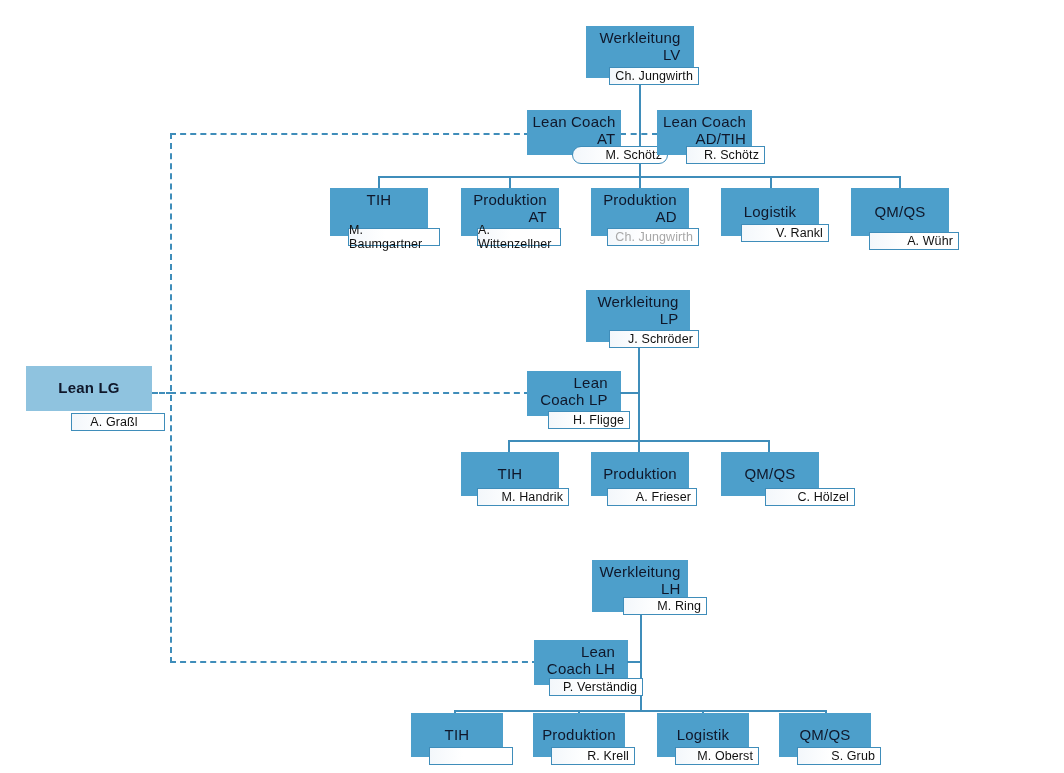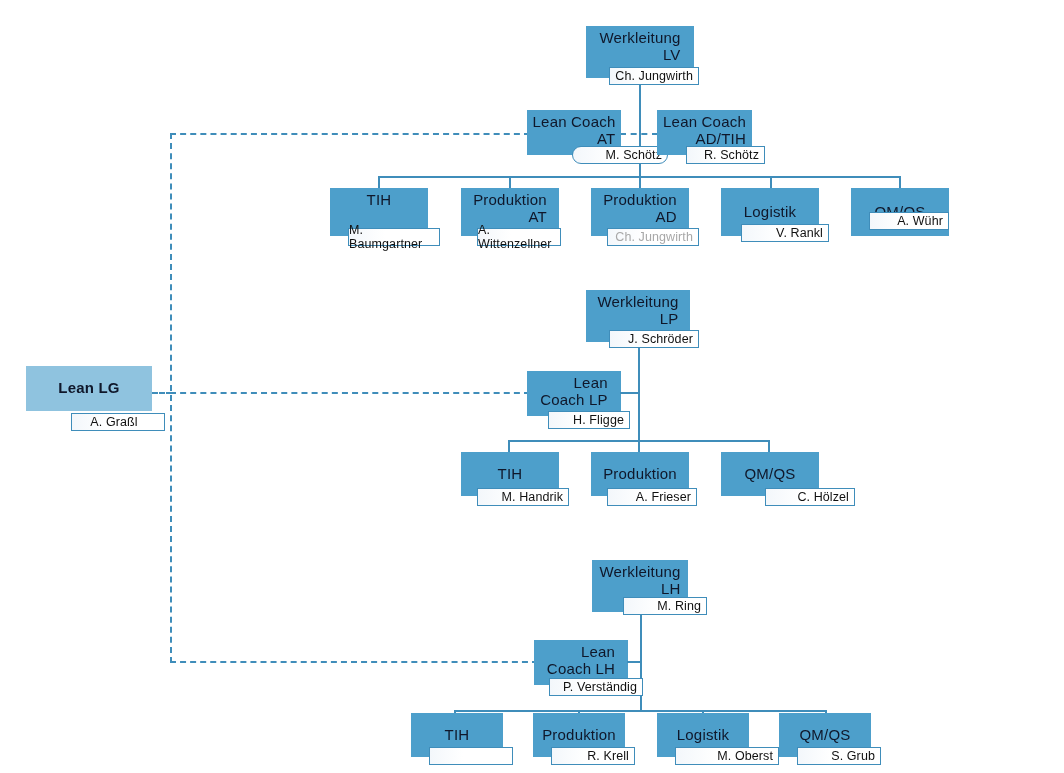--- a/index.html
+++ b/index.html
@@ -116,21 +116,21 @@
   <div class="plate" style="left:477px; top:228px; width:84px;">A. Wittenzellner</div>
 
   <div class="box" style="left:591px; top:188px; width:98px; height:48px;">Produktion
 AD</div>
   <div class="plate grey" style="left:607px; top:228px; width:92px;">Ch. Jungwirth</div>
 
   <div class="box" style="left:721px; top:188px; width:98px; height:48px; align-items:center; padding-top:0;">Logistik</div>
   <div class="plate" style="left:741px; top:224px; width:88px;">V. Rankl</div>
 
   <div class="box" style="left:851px; top:188px; width:98px; height:48px; align-items:center; padding-top:0;">QM/QS</div>
-  <div class="plate" style="left:869px; top:212px; width:80px;">A. Wühr</div>
+  <div class="plate" style="left:869px; top:232px; width:90px;">A. Wühr</div>
 
   <div class="box" style="left:586px; top:290px; width:104px; height:52px;">Werkleitung
 LP</div>
   <div class="plate" style="left:609px; top:330px; width:90px;">J. Schröder</div>
   <div class="ln lnv" style="left:638px; top:348px; height:92px;"></div>
 
   <div class="box" style="left:527px; top:371px; width:94px; height:45px;">Lean
 Coach LP</div>
   <div class="plate" style="left:548px; top:411px; width:82px;">H. Fligge</div>
   <div class="ln lnh" style="left:620px; top:392px; width:19px;"></div>
@@ -165,18 +165,18 @@
   <div class="ln lnv" style="left:702px; top:710px; height:11px;"></div>
   <div class="ln lnv" style="left:825px; top:710px; height:11px;"></div>
 
   <div class="box" style="left:411px; top:713px; width:92px; height:44px; align-items:center; padding-top:0;">TIH</div>
   <div class="plate" style="left:429px; top:747px; width:84px;"></div>
 
   <div class="box" style="left:533px; top:713px; width:92px; height:44px; align-items:center; padding-top:0;">Produktion</div>
   <div class="plate" style="left:551px; top:747px; width:84px;">R. Krell</div>
 
   <div class="box" style="left:657px; top:713px; width:92px; height:44px; align-items:center; padding-top:0;">Logistik</div>
-  <div class="plate" style="left:675px; top:747px; width:104px;">M. Oberst</div>
+  <div class="plate" style="left:675px; top:747px; width:84px;">M. Oberst</div>
 
   <div class="box" style="left:779px; top:713px; width:92px; height:44px; align-items:center; padding-top:0;">QM/QS</div>
   <div class="plate" style="left:797px; top:747px; width:84px;">S. Grub</div>
 
 </div>
 
 </body></html>

